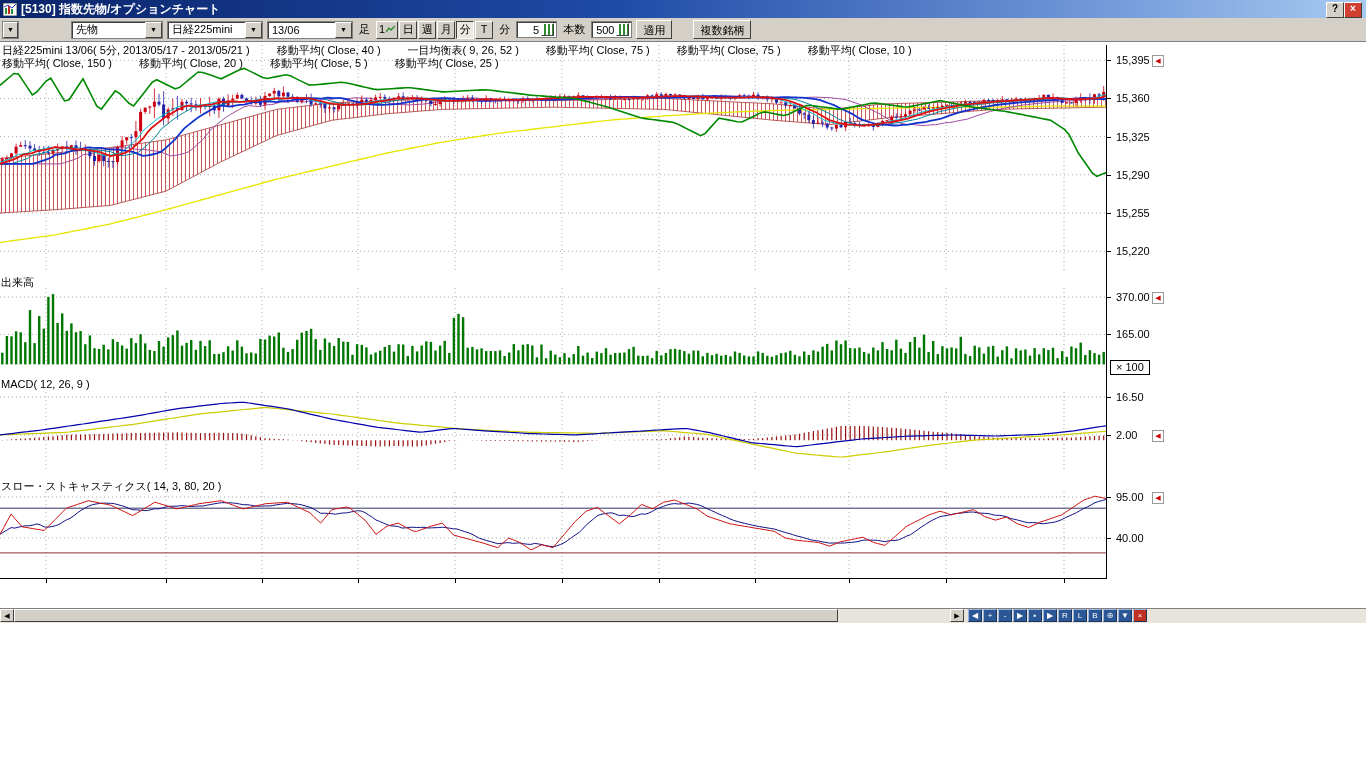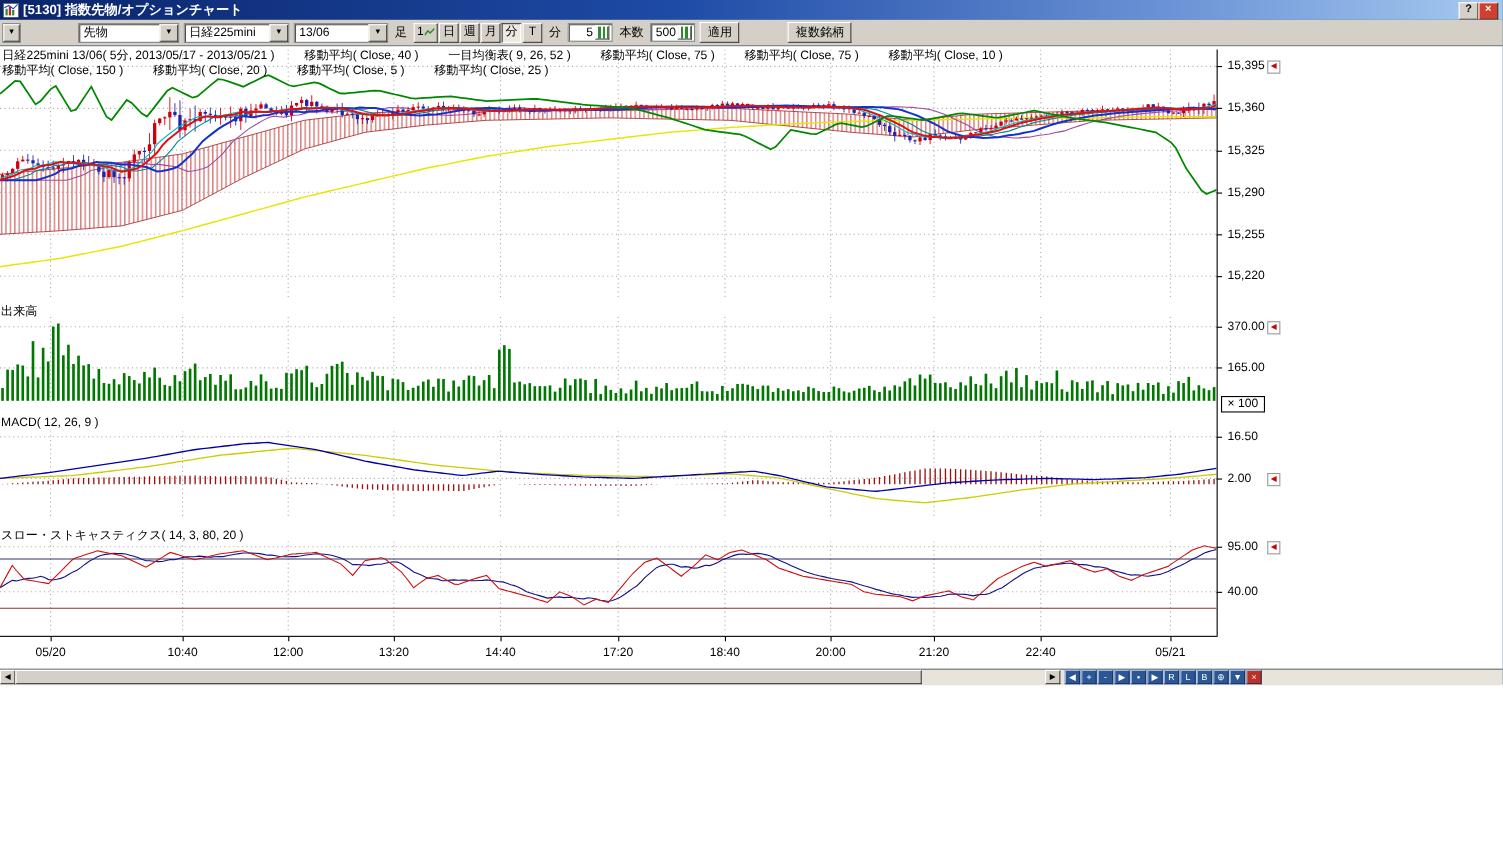--- a/index.html
+++ b/index.html
@@ -121,21 +121,21 @@
     <div class="field">
       <span class="field-val">5</span>
       <span class="field-icon"></span>
     </div>
     <span class="tblabel">本数</span>
     <div class="field">
       <span class="field-val">500</span>
       <span class="field-icon"></span>
     </div>
     <button class="tbbtn">適用</button>
-    <button class="tbbtn" style="margin-left:40px;">複数銘柄</button>
+    <button class="tbbtn" style="margin-left:17px;">複数銘柄</button>
   </div>
 
   <div id="chart">
     <div id="plots">
         <svg width="1106" height="228" style="top: 3px;">
           <line x1="46.0" y1="0" x2="46.0" y2="228" stroke="#aaaaaa" stroke-dasharray="1,3"></line>
           <line x1="166.0" y1="0" x2="166.0" y2="228" stroke="#aaaaaa" stroke-dasharray="1,3"></line>
           <line x1="262.0" y1="0" x2="262.0" y2="228" stroke="#aaaaaa" stroke-dasharray="1,3"></line>
           <line x1="358.0" y1="0" x2="358.0" y2="228" stroke="#aaaaaa" stroke-dasharray="1,3"></line>
           <line x1="455.0" y1="0" x2="455.0" y2="228" stroke="#aaaaaa" stroke-dasharray="1,3"></line>
@@ -1187,33 +1187,20 @@
         <div class="xtick" style="left: 262px;"></div>
         <div class="xtick" style="left: 358px;"></div>
         <div class="xtick" style="left: 455px;"></div>
         <div class="xtick" style="left: 562px;"></div>
         <div class="xtick" style="left: 659px;"></div>
         <div class="xtick" style="left: 755px;"></div>
         <div class="xtick" style="left: 849px;"></div>
         <div class="xtick" style="left: 946px;"></div>
         <div class="xtick" style="left: 1064px;"></div>
       </div>
-    <div id="xlabels">
-        <span class="xlabel" style="left: 24.0096px;">05/20</span>
-        <span class="xlabel" style="left: 144.011px;">10:40</span>
-        <span class="xlabel" style="left: 240.011px;">12:00</span>
-        <span class="xlabel" style="left: 336.012px;">13:20</span>
-        <span class="xlabel" style="left: 433.008px;">14:40</span>
-        <span class="xlabel" style="left: 539.959px;">17:20</span>
-        <span class="xlabel" style="left: 636.955px;">18:40</span>
-        <span class="xlabel" style="left: 733.066px;">20:00</span>
-        <span class="xlabel" style="left: 827.076px;">21:20</span>
-        <span class="xlabel" style="left: 924.072px;">22:40</span>
-        <span class="xlabel" style="left: 1041.97px;">05/21</span>
-      </div>
     <div id="axis-labels">
         <div class="axlabel" style="top: 12.2727px;">15,395</div>
         <div class="axtick" style="top: 18.2727px;"></div>
         <div class="axmarker" style="top: 13.2727px;">◀</div>
         <div class="axlabel" style="top: 50.4545px;">15,360</div>
         <div class="axtick" style="top: 56.4545px;"></div>
         <div class="axlabel" style="top: 88.6364px;">15,325</div>
         <div class="axtick" style="top: 94.6364px;"></div>
         <div class="axlabel" style="top: 126.818px;">15,290</div>
         <div class="axtick" style="top: 132.818px;"></div>

